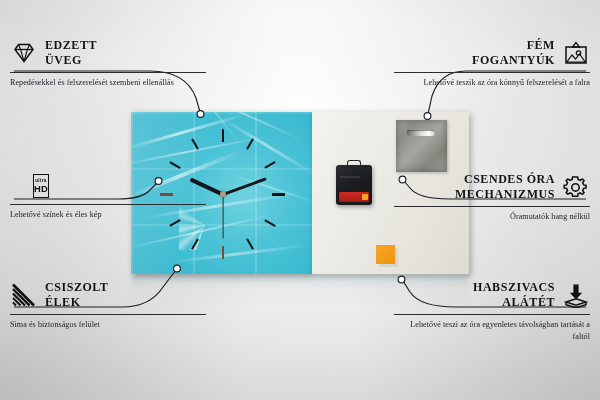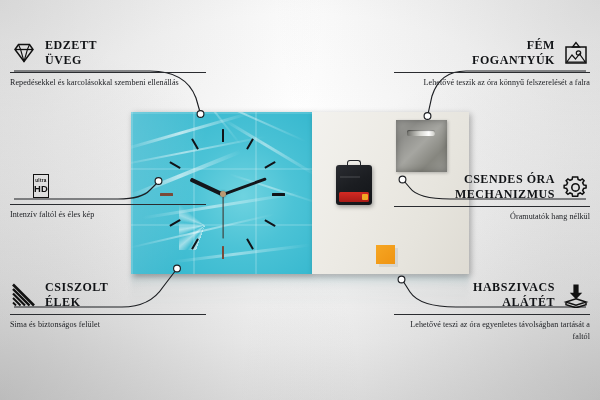--- a/index.html
+++ b/index.html
@@ -411,34 +411,34 @@
           <path d="M18.5 2.5 L16.4 7.5 L13 19.5" fill="none" stroke="currentColor" stroke-width="1.1"></path>
           <path d="M9.6 7.5 L16.4 7.5" stroke="currentColor" stroke-width="1"></path>
         </svg>
       </span>
       <span class="co-title">
         <span>EDZETT</span><br>
         <span>ÜVEG</span>
       </span>
     </div>
     <div class="co-rule"></div>
-    <div class="co-desc">Repedésekkel és karcolásokkal szembeni ellenállás</div>
+    <div class="co-desc">Repedésekkel és felszerelését szembeni ellenállás</div>
   </div>
 
   <div class="callout left" id="co-print">
     <div class="co-head">
       <span class="co-icon">
         <span class="ultrahd-box">
           <span class="u">ultra</span>
           <span class="hd">HD</span>
         </span>
       </span>
     </div>
     <div class="co-rule"></div>
-    <div class="co-desc">Intenzív faltól és éles kép</div>
+    <div class="co-desc">Lehetővé színek és éles kép</div>
   </div>
 
   <div class="callout right" id="co-handles">
     <div class="co-head">
       <span class="co-icon">
         <svg width="26" height="24" viewBox="0 0 26 24" aria-hidden="true">
           <path d="M13 1.5 L9.5 6 L16.5 6 Z" fill="none" stroke="currentColor" stroke-width="1.3"></path>
           <rect x="3" y="6" width="20" height="16" fill="none" stroke="currentColor" stroke-width="1.5"></rect>
           <circle cx="15.5" cy="12" r="2.2" fill="none" stroke="currentColor" stroke-width="1.2"></circle>
           <path d="M3.8 21 L9 14 L12.5 18 L16.5 13 L22.2 21 Z" fill="none" stroke="currentColor" stroke-width="1.2"></path>

